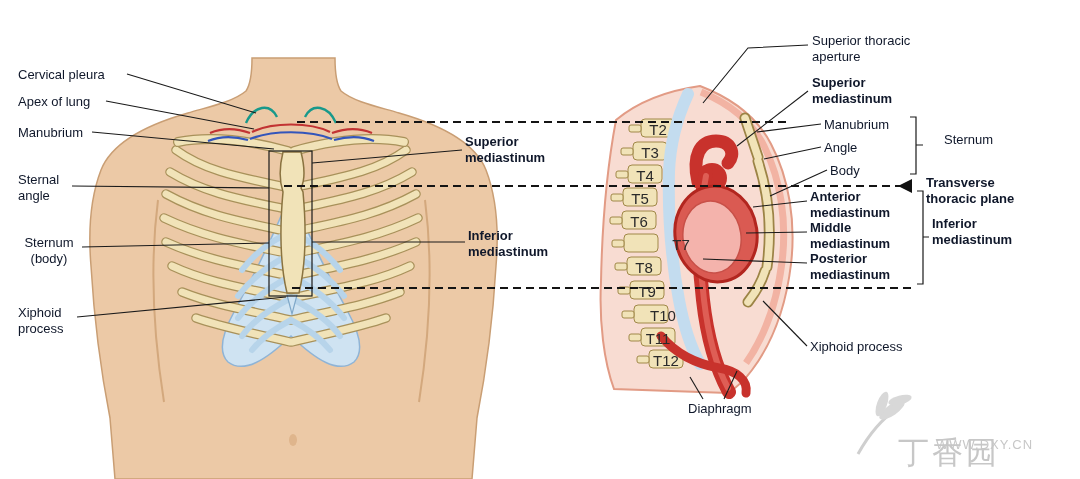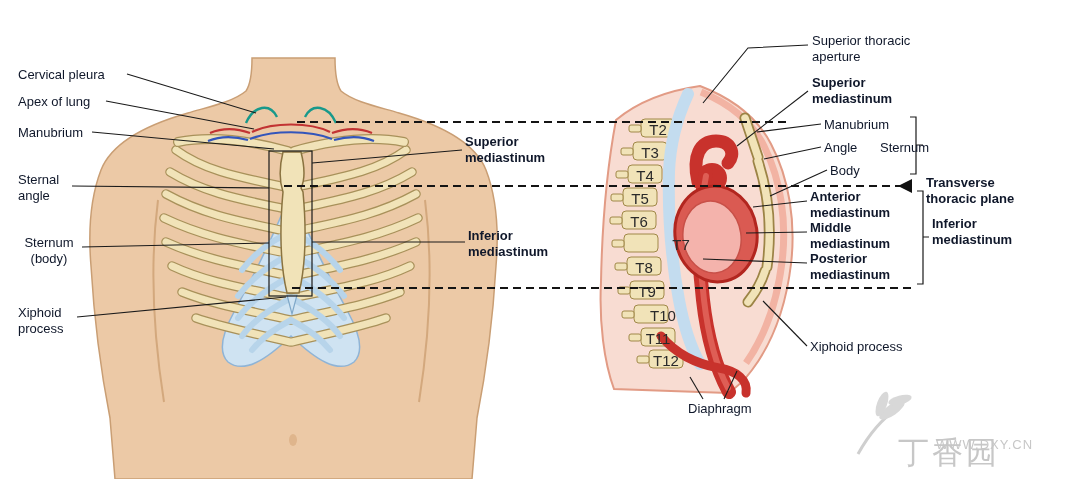--- a/index.html
+++ b/index.html
@@ -163,21 +163,21 @@
   <div class="lbl" style="left:18px;top:235px;width:62px;text-align:center;">Sternum (body)</div>
   <div class="lbl" style="left:18px;top:305px;width:58px;">Xiphoid process</div>
   <div class="lbl b" style="left:465px;top:134px;width:92px;">Superior mediastinum</div>
   <div class="lbl b" style="left:468px;top:228px;width:92px;">Inferior mediastinum</div>
 
   <div class="lbl" style="left:812px;top:33px;width:122px;">Superior thoracic aperture</div>
   <div class="lbl b" style="left:812px;top:75px;width:95px;">Superior mediastinum</div>
   <div class="lbl nw" style="left:824px;top:117px;">Manubrium</div>
   <div class="lbl nw" style="left:824px;top:140px;">Angle</div>
   <div class="lbl nw" style="left:830px;top:163px;">Body</div>
-  <div class="lbl nw" style="left:880px;top:132px;margin-top:8px;">Sternum</div>
+  <div class="lbl nw" style="left:944px;top:132px;">Sternum</div>
   <div class="lbl b" style="left:926px;top:175px;width:105px;">Transverse thoracic plane</div>
   <div class="lbl b" style="left:810px;top:189px;width:95px;">Anterior mediastinum</div>
   <div class="lbl b" style="left:810px;top:220px;width:95px;">Middle mediastinum</div>
   <div class="lbl b" style="left:810px;top:251px;width:95px;">Posterior mediastinum</div>
   <div class="lbl b" style="left:932px;top:216px;width:88px;">Inferior mediastinum</div>
   <div class="lbl nw" style="left:810px;top:339px;">Xiphoid process</div>
   <div class="lbl nw" style="left:688px;top:401px;">Diaphragm</div>
 
   <div class="vert" style="left:641px;top:121px;">T2</div>
   <div class="vert" style="left:633px;top:144px;">T3</div>

